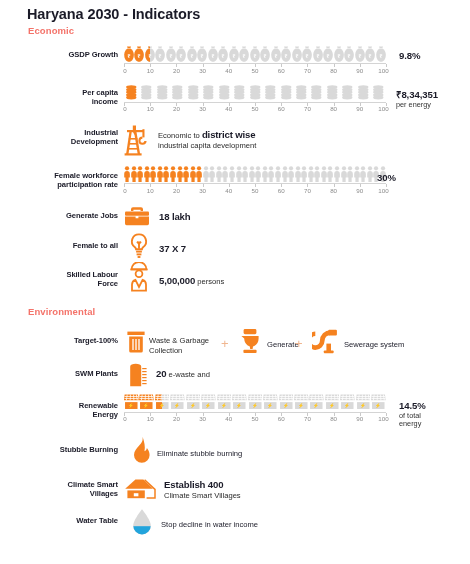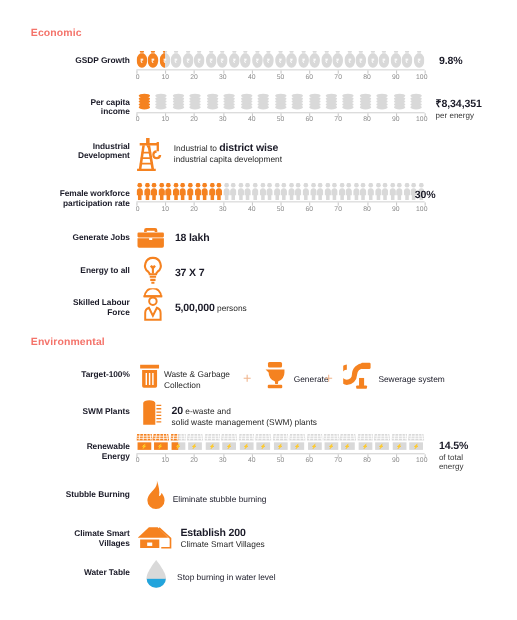--- a/index.html
+++ b/index.html
@@ -69,20 +69,21 @@
   }
   .desc .big { font-size: 9.6px; font-weight: bold; letter-spacing: -0.15px; }
   .desc .lite { color: #2a2a2a; font-weight: normal; }
   .plus { position: absolute; color: #f0b68f; font-size: 13px; font-weight: 300; }
 </style>
 </head>
 <body>
 
 <div class="page">
 
+  <div class="title">Haryana 2030 - Indicators</div>
 
   <div class="section-head" id="sec-economic">Economic</div>
 
   <div class="row" style="top:50px;">
     <div class="labelbox">
       <div class="rlabel">GSDP Growth</div>
     </div>
     <div class="bar-wrap" style="left:124px; top:-4px; width:262px;">
       <div class="icon-strip" id="strip-gsdp" style="gap: 0.45px;">
           <span class="icon-cell" style="width: 10.048px;">
@@ -612,21 +613,21 @@
           <path d="M4.0 19 h9.7 v1.6 H4.0z"></path>
           <path d="M3.2 24 h11.1 v1.6 H3.2z"></path>
           <path d="M0.6 29.3 h17 v2.2 h-17z"></path>
           <path d="M8.8 1.5 h3.2 v5 H8.8z"></path>
           <path d="M18.4 5.2 h2.1 v8.2 h-2.1z"></path>
           <path d="M18.4 12.6 a4.1 4.1 0 1 0 4.2 4.4 h-2.2 a2 2 0 1 1 -2 -2.2 z"></path>
         </g>
       </svg>
     </span>
     <div class="desc" style="left:158px; top:2px;">
-      <span class="lite">Industrial to </span><span class="big">district wise</span><br>
+      <span class="lite">Economic to </span><span class="big">district wise</span><br>
       <span class="lite">industrial capita development</span>
     </div>
   </div>
 
   <div class="row" style="top:171px;">
     <div class="labelbox">
       <div class="rlabel">
         <span>Female workforce</span><br>
         <span>participation rate</span>
       </div>
@@ -995,21 +996,21 @@
         </g>
       </svg>
     </span>
     <div class="desc" style="left:159px; top:1px;">
       <span class="big">18 lakh</span>
     </div>
   </div>
 
   <div class="row" style="top:241px;">
     <div class="labelbox">
-      <div class="rlabel">Energy to all</div>
+      <div class="rlabel">Female to all</div>
     </div>
     <span class="ico" style="left:128px; top:-9px;">
       <svg width="22" height="28" viewBox="0 0 22 28">
         <g fill="none" stroke="#F58220" stroke-width="1.9">
           <path d="M11 2.4 a7 7 0 0 0 -4.3 12.6 c0.9 0.8 1.3 1.5 1.4 2.3 h5.8 c0.1 -0.8 0.5 -1.5 1.4 -2.3 A7 7 0 0 0 11 2.4 z"></path>
           <path d="M8.1 19.6 h5.8"></path>
           <path d="M8.6 22.4 h4.8"></path>
           <path d="M9.6 25 h2.8"></path>
           <path d="M11 9.5 v7.2"></path>
           <path d="M11 11.8 l-2 -2.2"></path>
@@ -1108,21 +1109,20 @@
             <path d="M14.2 9.6 h4.4"></path>
           <path d="M14.2 12.6 h4.4"></path>
             <path d="M14.2 15.6 h4.4"></path>
           <path d="M14.2 18.6 h4.4"></path>
             <path d="M14.2 21.6 h4.4"></path>
         </g>
       </svg>
     </span>
     <div class="desc" style="left:156px; top:0px;">
       <span class="big">20</span><span class="lite"> e-waste and</span><br>
-      <span class="lite">solid waste management (SWM) plants</span>
     </div>
   </div>
 
   <div class="row" style="top:401px;">
     <div class="labelbox">
       <div class="rlabel">
         <span>Renewable</span><br>
         <span>Energy</span>
       </div>
     </div>
@@ -1492,36 +1492,36 @@
     </div>
     <span class="ico" style="left:124px; top:-2px;">
       <svg width="34" height="21" viewBox="0 0 34 21">
         <path fill="#F58220" d="M1.2 10.8 L11.4 1.4 h8 L29 10.8 z"></path>
         <path fill="#F58220" d="M3.4 12.4 h17.4 v7.8 H3.4 z"></path>
         <path fill="none" stroke="#F58220" stroke-width="1.5" d="M20.6 1.8 L31 11.4 v8.6 H22.6"></path>
         <rect x="9.8" y="15.2" width="4.6" height="3.1" fill="#fff"></rect>
       </svg>
     </span>
     <div class="desc" style="left:164px; top:0px;">
-      <span class="big">Establish 200</span><br>
+      <span class="big">Establish 400</span><br>
       <span class="lite">Climate Smart Villages</span>
     </div>
   </div>
 
   <div class="row" style="top:516px;">
     <div class="labelbox">
       <div class="rlabel">Water Table</div>
     </div>
     <span class="ico" style="left:131px; top:-8px;">
       <svg width="22" height="28" viewBox="0 0 22 28">
         <defs>
           <clipPath id="dropclip">
             <path d="M11 1.2 C11 1.2 2.2 12 2.2 17.6 a8.8 8.8 0 0 0 17.6 0 C19.8 12 11 1.2 11 1.2 z"></path>
           </clipPath>
         </defs>
         <path fill="#D9D9D9" d="M11 1.2 C11 1.2 2.2 12 2.2 17.6 a8.8 8.8 0 0 0 17.6 0 C19.8 12 11 1.2 11 1.2 z"></path>
         <rect x="0" y="18.2" width="22" height="10" fill="#22A4DC" clip-path="url(#dropclip)"></rect>
       </svg>
     </span>
-    <div class="desc" style="left:161px; top:4px;">Stop burning in water level</div>
+    <div class="desc" style="left:161px; top:4px;">Stop decline in water income</div>
   </div>
 
 </div>
 
 </body></html>

